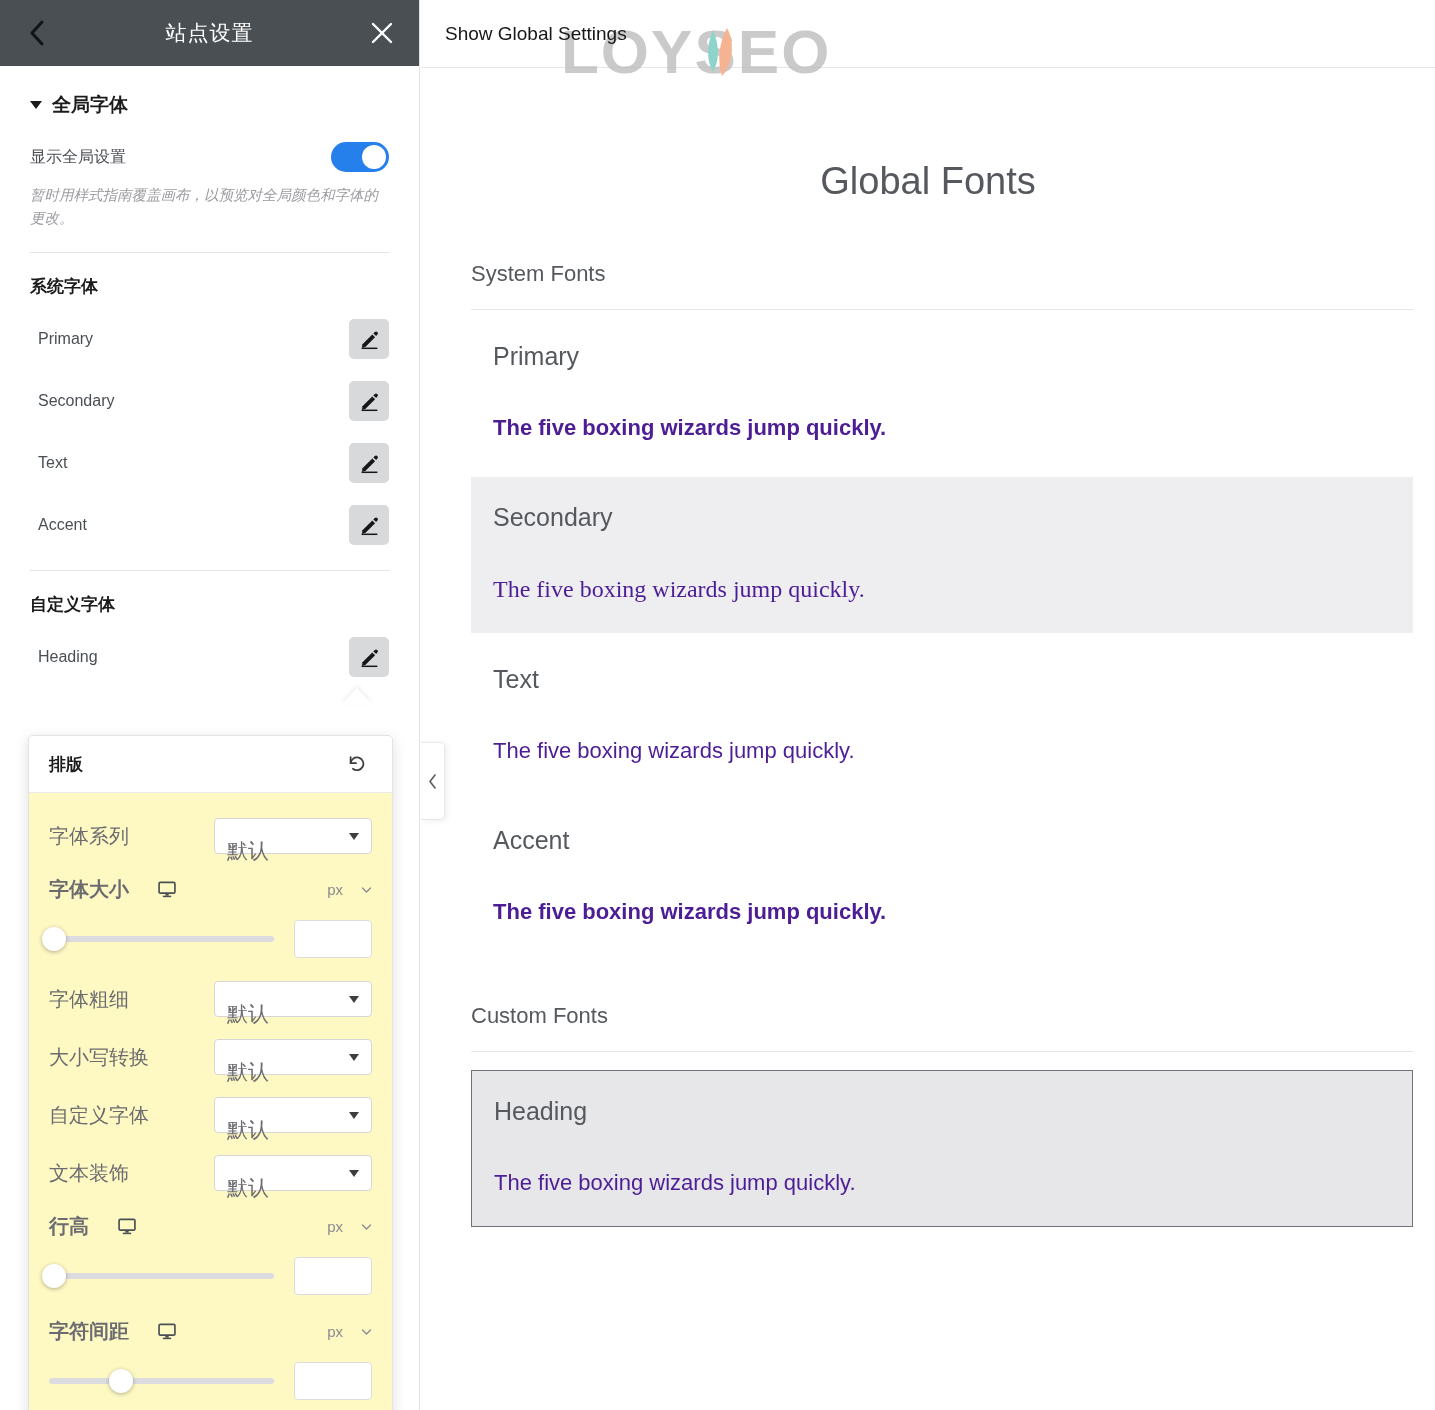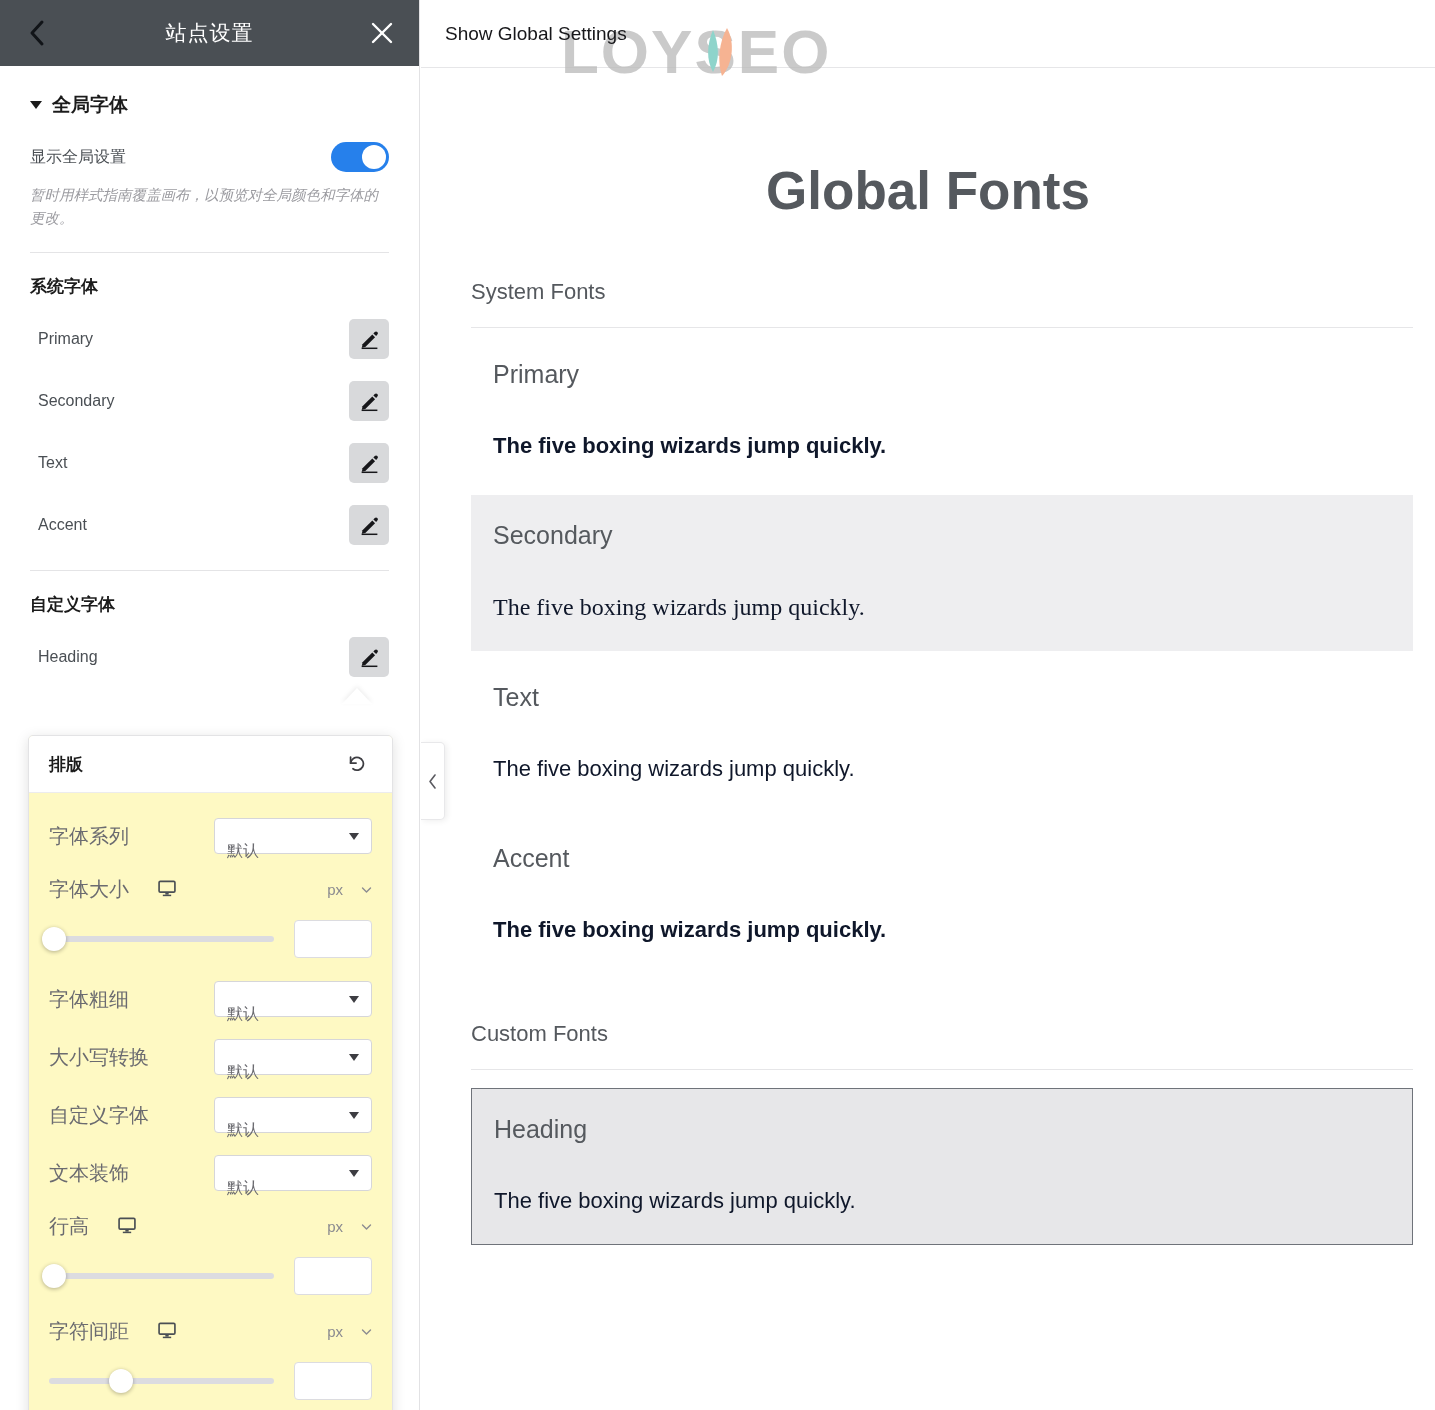--- a/index.html
+++ b/index.html
@@ -118,30 +118,30 @@
     display: flex; align-items: center; justify-content: center;
     cursor: pointer;
   }
   .typo-body { padding: 14px 20px 10px 20px; }
 
   .ctrl-row {
     display: flex; align-items: center; justify-content: space-between;
     padding: 11px 0;
   }
   .ctrl-label { font-size: 20px; color: #6b6b70; }
-  .ctrl-label-wrap { display: flex; align-items: center; gap: 28px; }
+  .ctrl-label-wrap { display: flex; align-items: flex-end; gap: 28px; font-weight: bold; }
 
   .select-box {
     width: 158px; height: 36px;
     border: 1px solid #d6d6d9; border-radius: 4px;
     background: #ffffff;
     display: flex; align-items: center; justify-content: space-between;
     padding: 0 12px; cursor: pointer;
   }
-  .select-box .val { font-size: 16px; color: #6b6b70; margin-top: 30px; }
+  .select-box .val { font-size: 21px; color: #6b6b70; margin-top: 30px; }
   .sel-caret {
     width: 0; height: 0;
     border-left: 5.5px solid transparent;
     border-right: 5.5px solid transparent;
     border-top: 7px solid #3d3d42;
   }
 
   .unit {
     display: flex; align-items: center; gap: 18px;
     font-size: 15px; color: #8b8b90; cursor: pointer;
@@ -226,28 +226,28 @@
   }
   .font-card.bordered {
     background: #e7e7e9;
     border: 1px solid #6f737a;
     margin-top: 18px;
   }
   .fc-name {
     font-size: 25px; color: #55595e;
     margin-bottom: 24px; font-weight: 400;
   }
-  .fc-sample { font-size: 22px; color: #0f172a; margin-top: 44px; }
+  .fc-sample { font-size: 22px; color: #4c1d95; margin-top: 44px; }
   .fc-sample.bold { font-weight: bold; }
   .fc-sample.serif { font-family: "Liberation Serif", serif; font-size: 24px; }
 
   .page-title {
     text-align: center;
-    font-size: 53px; color: #55595e;
-    font-weight: 700;
+    font-size: 38px; color: #55595e;
+    font-weight: 400;
     padding: 92px 0 0 0;
   }
 </style>
 </head>
 <body>
 
 <div id="root">
 
   <div class="sidebar">
 

